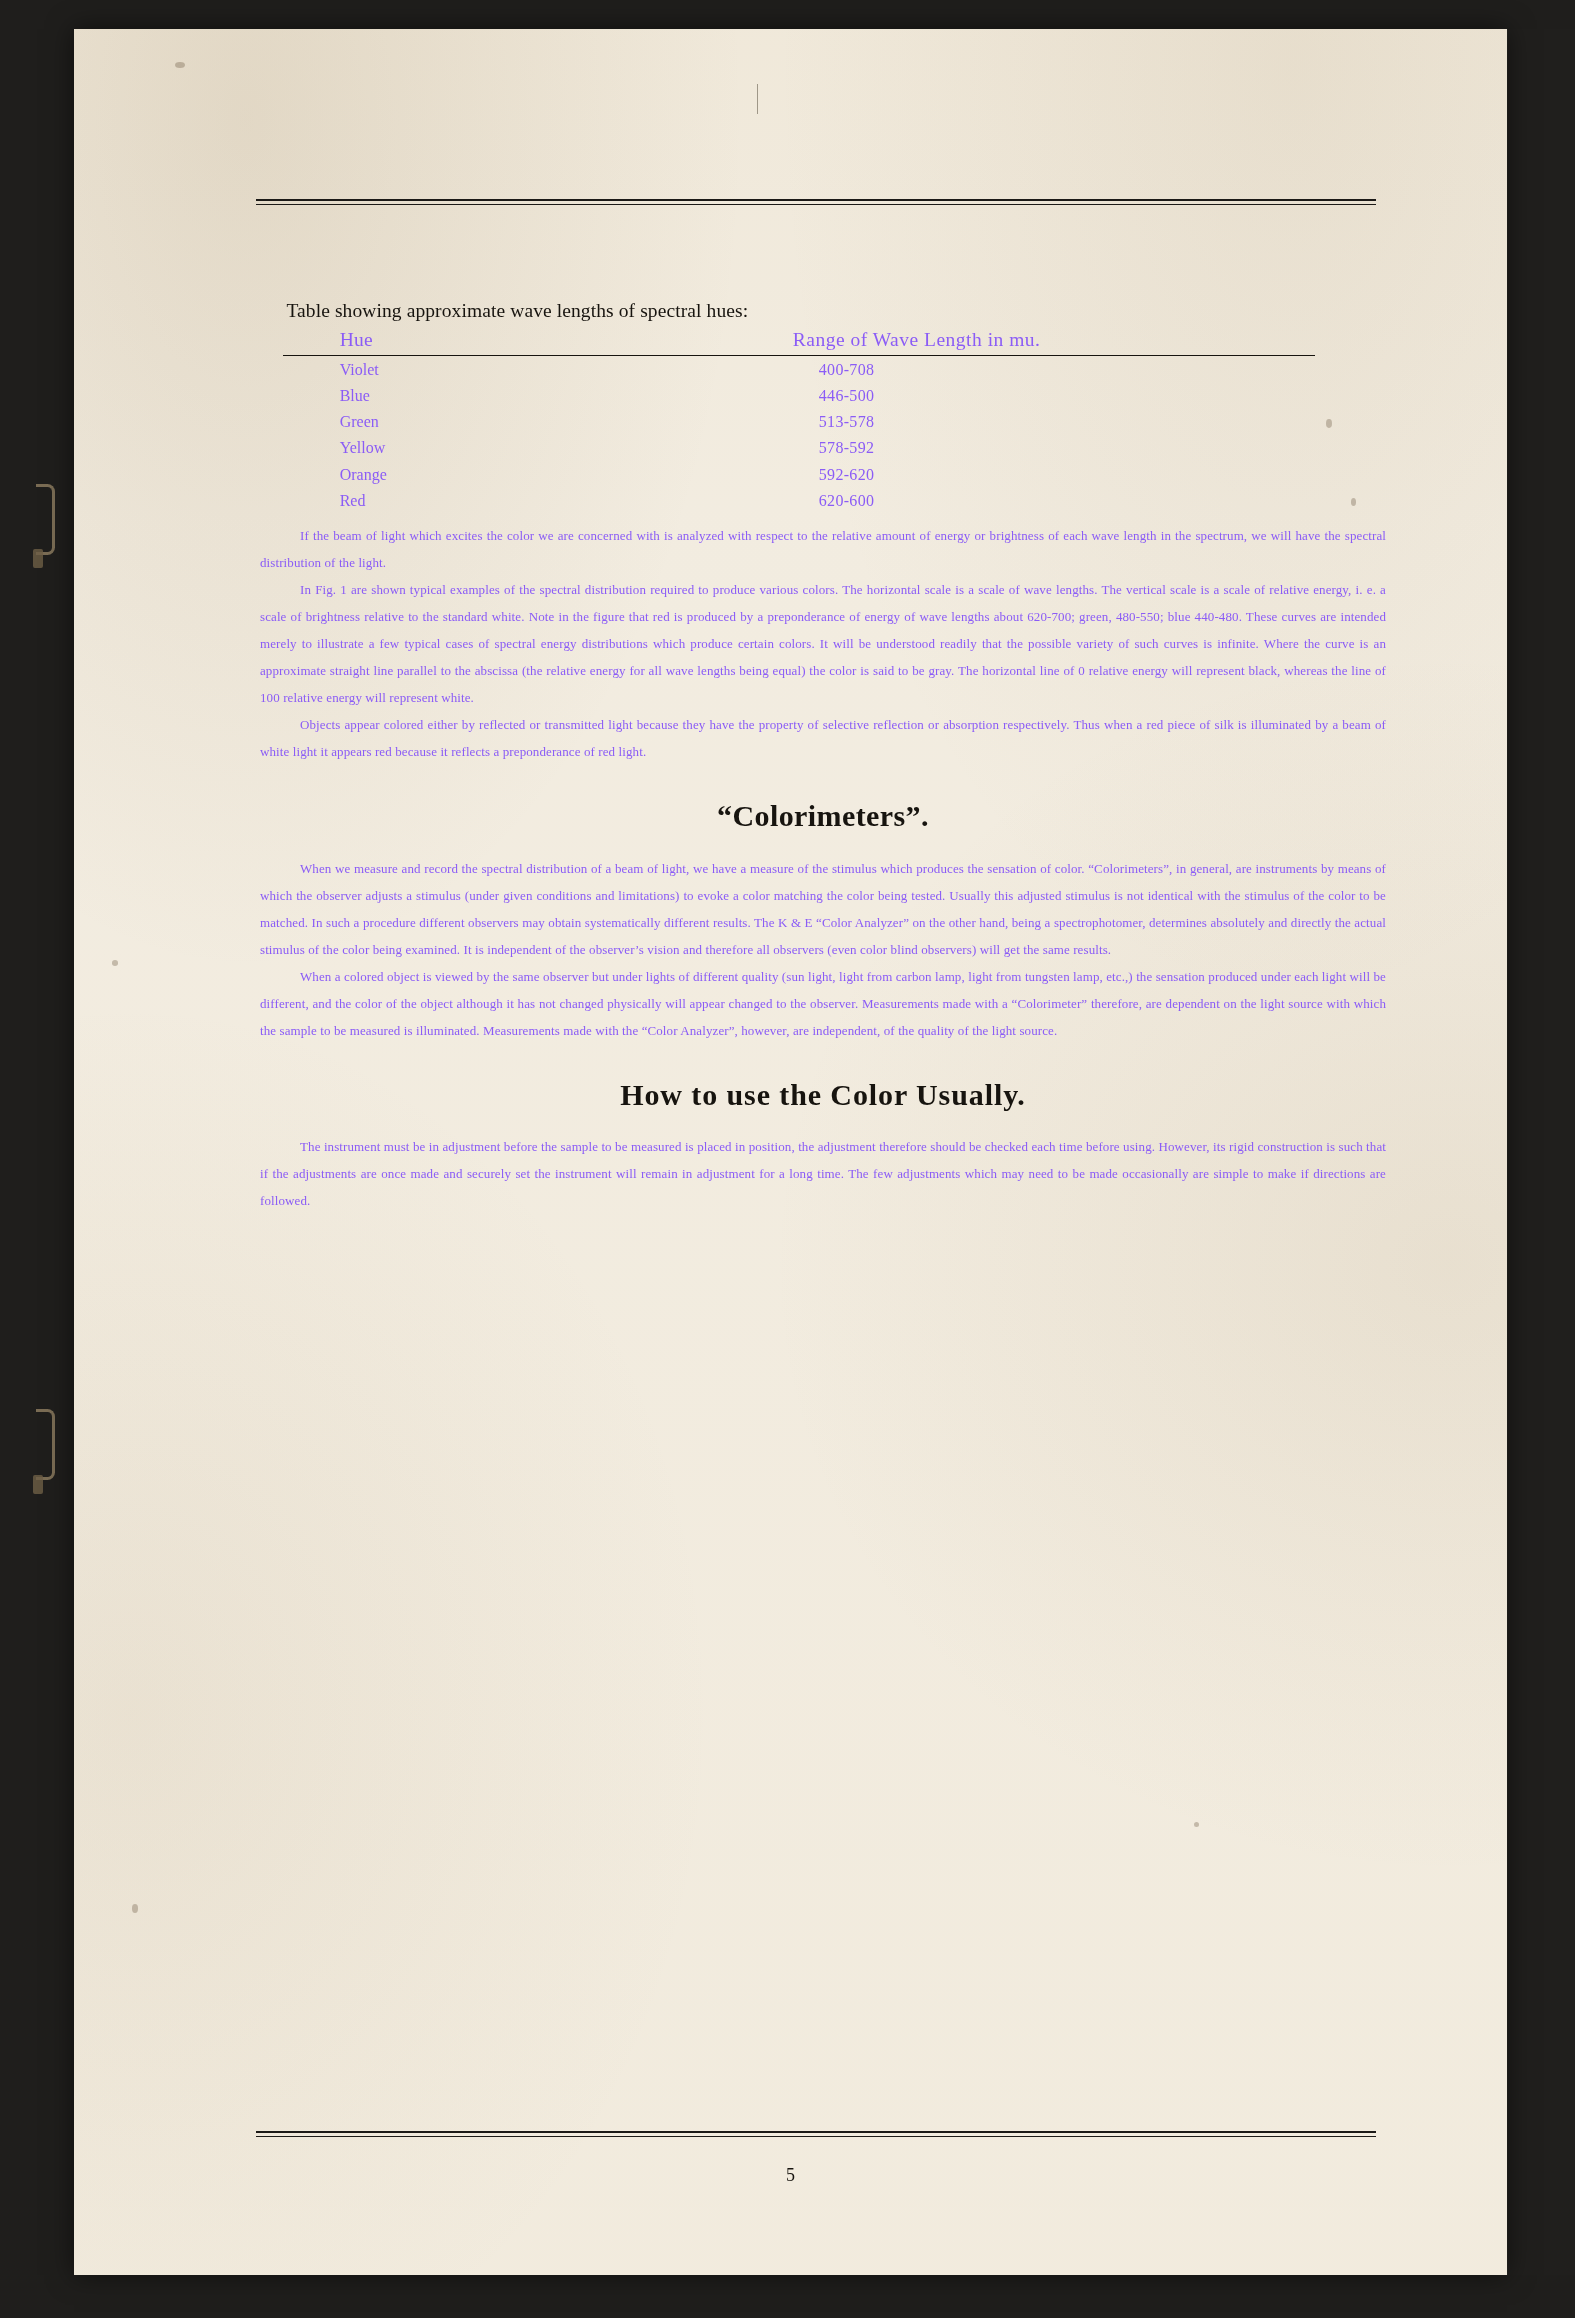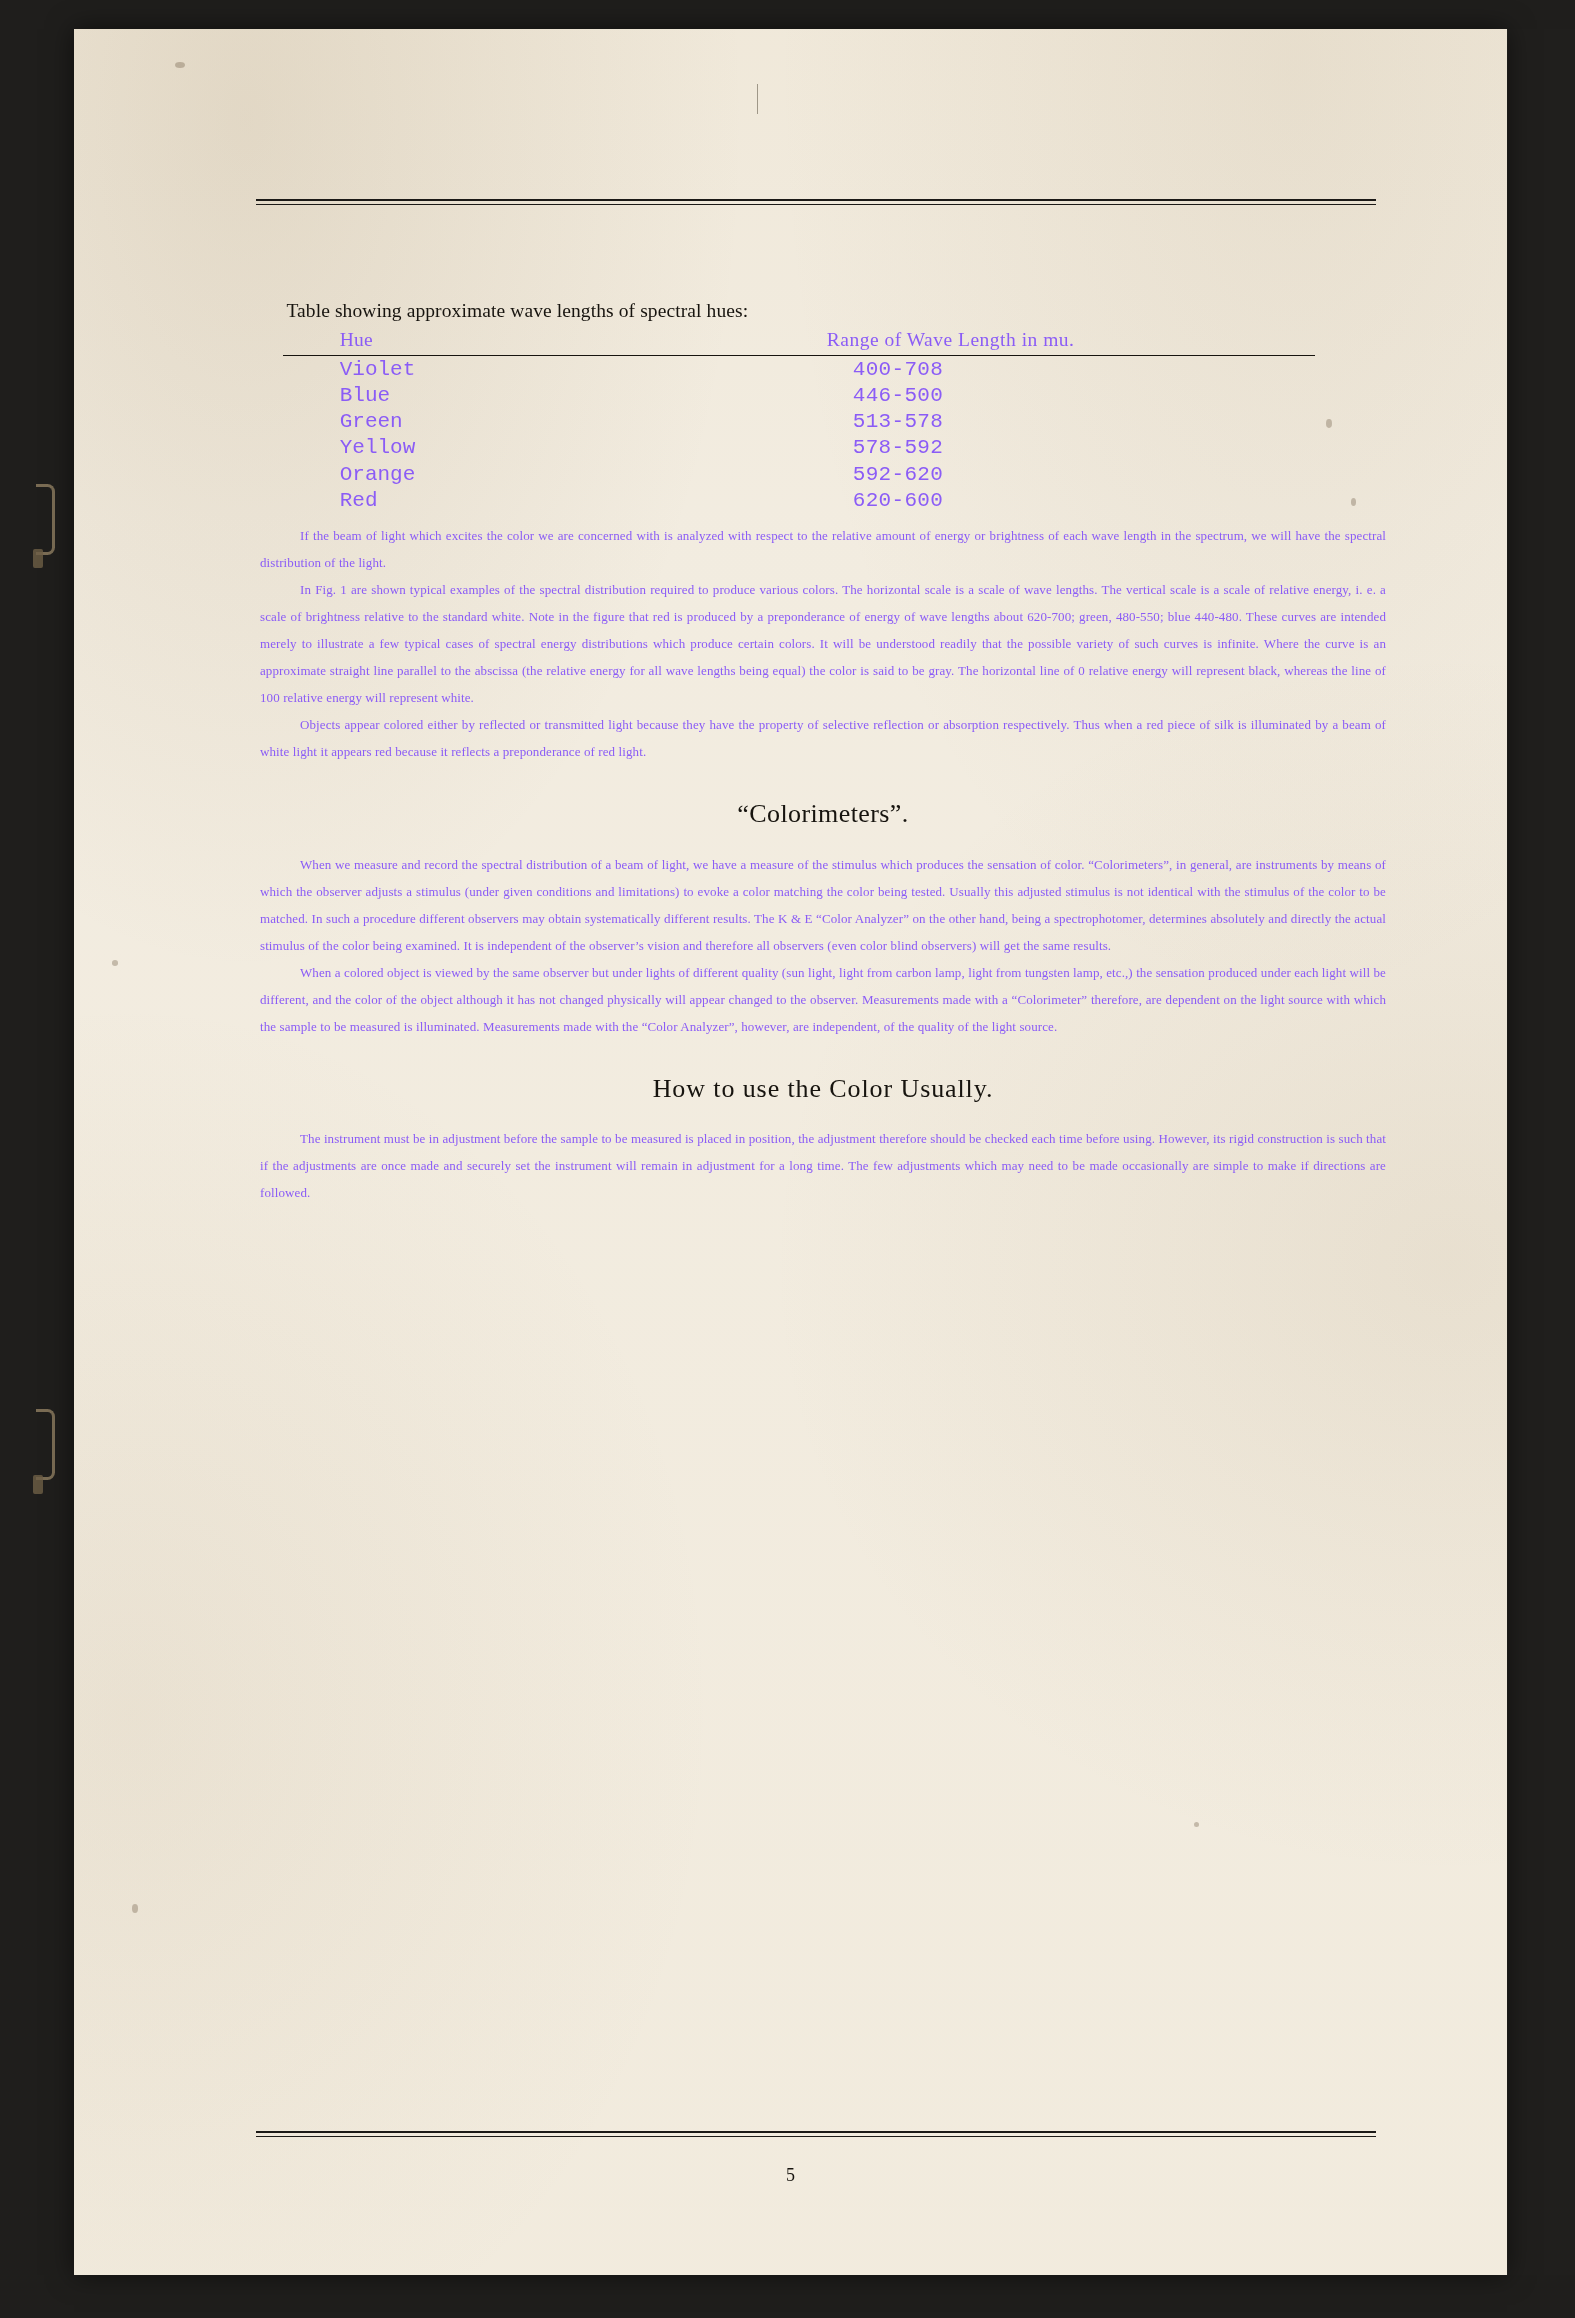--- a/index.html
+++ b/index.html
@@ -151,43 +151,42 @@
   table.hue-table th.range-head {
     text-align: left;
     padding-left: 359px;
     letter-spacing: 0.5px;
   }
   table.hue-table thead tr {
     border-bottom: 1.6px solid #17140f;
   }
   table.hue-table td {
     padding: 0.6px 0 0.6px 57px;
-    font-size: 21px;
+    font-size: 16px;
     line-height: 25px;
-    font-family: Liberation Mono, monospace;
   }
   table.hue-table td.range {
     padding-left: 385px;
     letter-spacing: 0.3px;
   }
 
   p.body {
     margin: 0;
     text-align: justify;
     text-justify: inter-word;
     text-indent: 40px;
     font-size: 13px;
     line-height: 27px;
     letter-spacing: 0.1px;
   }
 
   h2.section {
     text-align: center;
-    font-size: 26px;
-    font-weight: normal;
+    font-size: 30px;
+    font-weight: bold;
     margin: 34px 0 21.4px 0;
     letter-spacing: 0.4px;
     font-family: "Liberation Serif", serif;
   }
   h2.section.wide {
     letter-spacing: 0.9px;
   }
   .spacer-sm { height: 8.8px; }
 
   .page-number {

